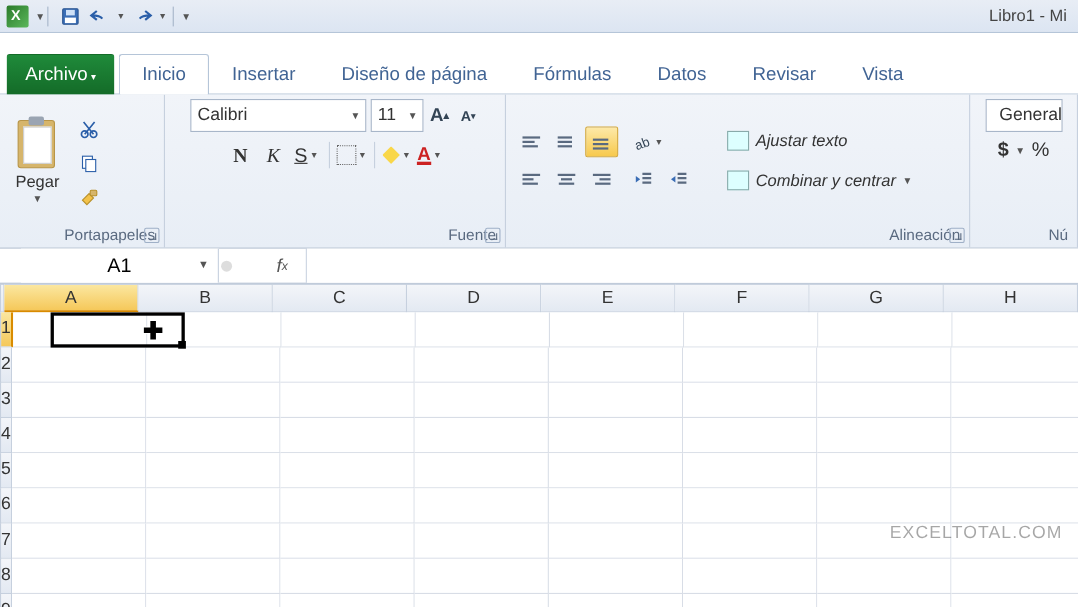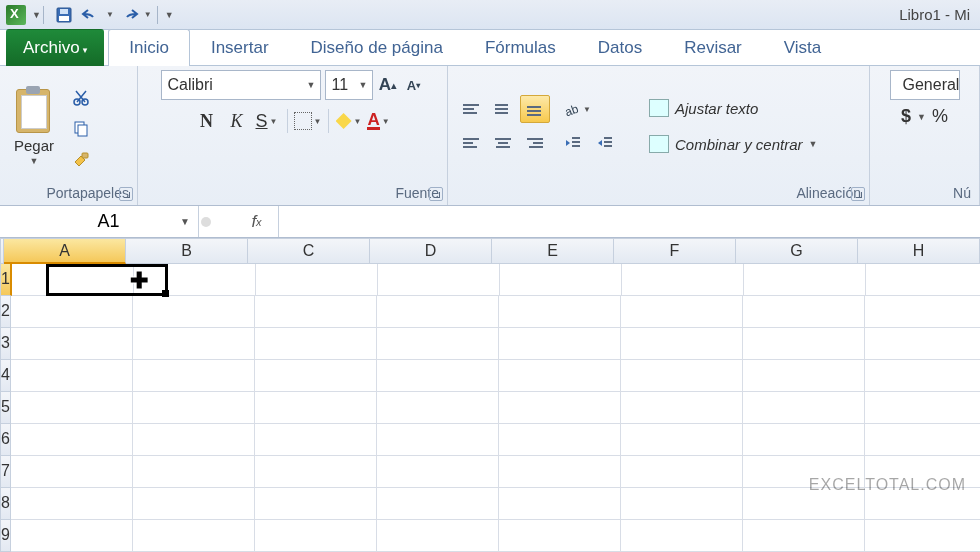--- a/index.html
+++ b/index.html
@@ -8,21 +8,21 @@
 
 .titlebar { height: 30px; background: linear-gradient(#e8edf5, #dce5f2); border-bottom: 1px solid #b5c5d8; display: flex; align-items: center; padding: 0 6px; font-size: 14px; color: #333; }
 .app-icon { width: 20px; height: 20px; background: linear-gradient(135deg,#2a7a2a,#5cb85c); border-radius: 2px; position: relative; margin-right: 4px; }
 .app-icon::after { content: "X"; position: absolute; top: 1px; left: 4px; font-size: 13px; font-weight: bold; color: #fff; }
 .qat { display: flex; align-items: center; gap: 3px; margin-left: 6px; }
 .qat-btn { width: 24px; height: 22px; display: flex; align-items: center; justify-content: center; border-radius: 2px; cursor: pointer; }
 .qat-sep { width: 1px; height: 18px; background: #a6b5c9; margin: 0 2px; }
 .title-text { flex: 1; text-align: right; font-size: 15px; color: #444; padding-right: 4px; white-space: nowrap; }
 
 
-.tabs { height: 36px; background: #fff; display: flex; align-items: flex-end; border-bottom: 1px solid #b5c5d8; padding-left: 6px; }
+.tabs { height: 36px; background: #fff; display: flex; align-items: flex-end; border-bottom: 1px solid #b5c5d8; padding-left: 6px; margin-top: 20px; }
 .tab { padding: 8px 20px; font-size: 17px; color: #416494; cursor: pointer; border: 1px solid transparent; border-bottom: none; position: relative; top: 1px; }
 .tab.file { background: linear-gradient(#1f8a3a,#146b28); color: #fff; border-radius: 3px 3px 0 0; margin-right: 4px; padding: 8px 16px; }
 .tab.active { background: #fff; border-color: #b5c5d8; border-radius: 3px 3px 0 0; color: #416494; }
 .tab .drop { font-size: 9px; margin-left: 3px; }
 
 
 .ribbon { height: 140px; background: linear-gradient(#f1f4f9, #e8eef6); border-bottom: 1px solid #b0bdd0; display: flex; }
 .group { border-right: 1px solid #c6d0de; display: flex; flex-direction: column; padding: 4px 8px 2px; }
 .group-body { flex: 1; display: flex; align-items: center; gap: 8px; }
 .group-label { text-align: right; font-size: 14px; color: #5a6a80; padding: 3px 0 2px; position: relative; }
@@ -142,21 +142,21 @@
   <div class="tab">Insertar</div>
   <div class="tab">Diseño de página</div>
   <div class="tab">Fórmulas</div>
   <div class="tab">Datos</div>
   <div class="tab">Revisar</div>
   <div class="tab">Vista</div>
 </div>
 
 <div class="ribbon">
 
-  <div class="group" style="width:138px">
+  <div class="group" style="width:150px">
     <div class="group-body">
       <div class="paste-big">
         <div class="paste-icon">
             <div class="clipboard-shape"></div>
           </div>
         <div class="paste-label">Pegar</div>
         <span style="font-size:9px;color:#555;">▼</span>
       </div>
       <div class="mini-col">
         <div class="mini-btn">

